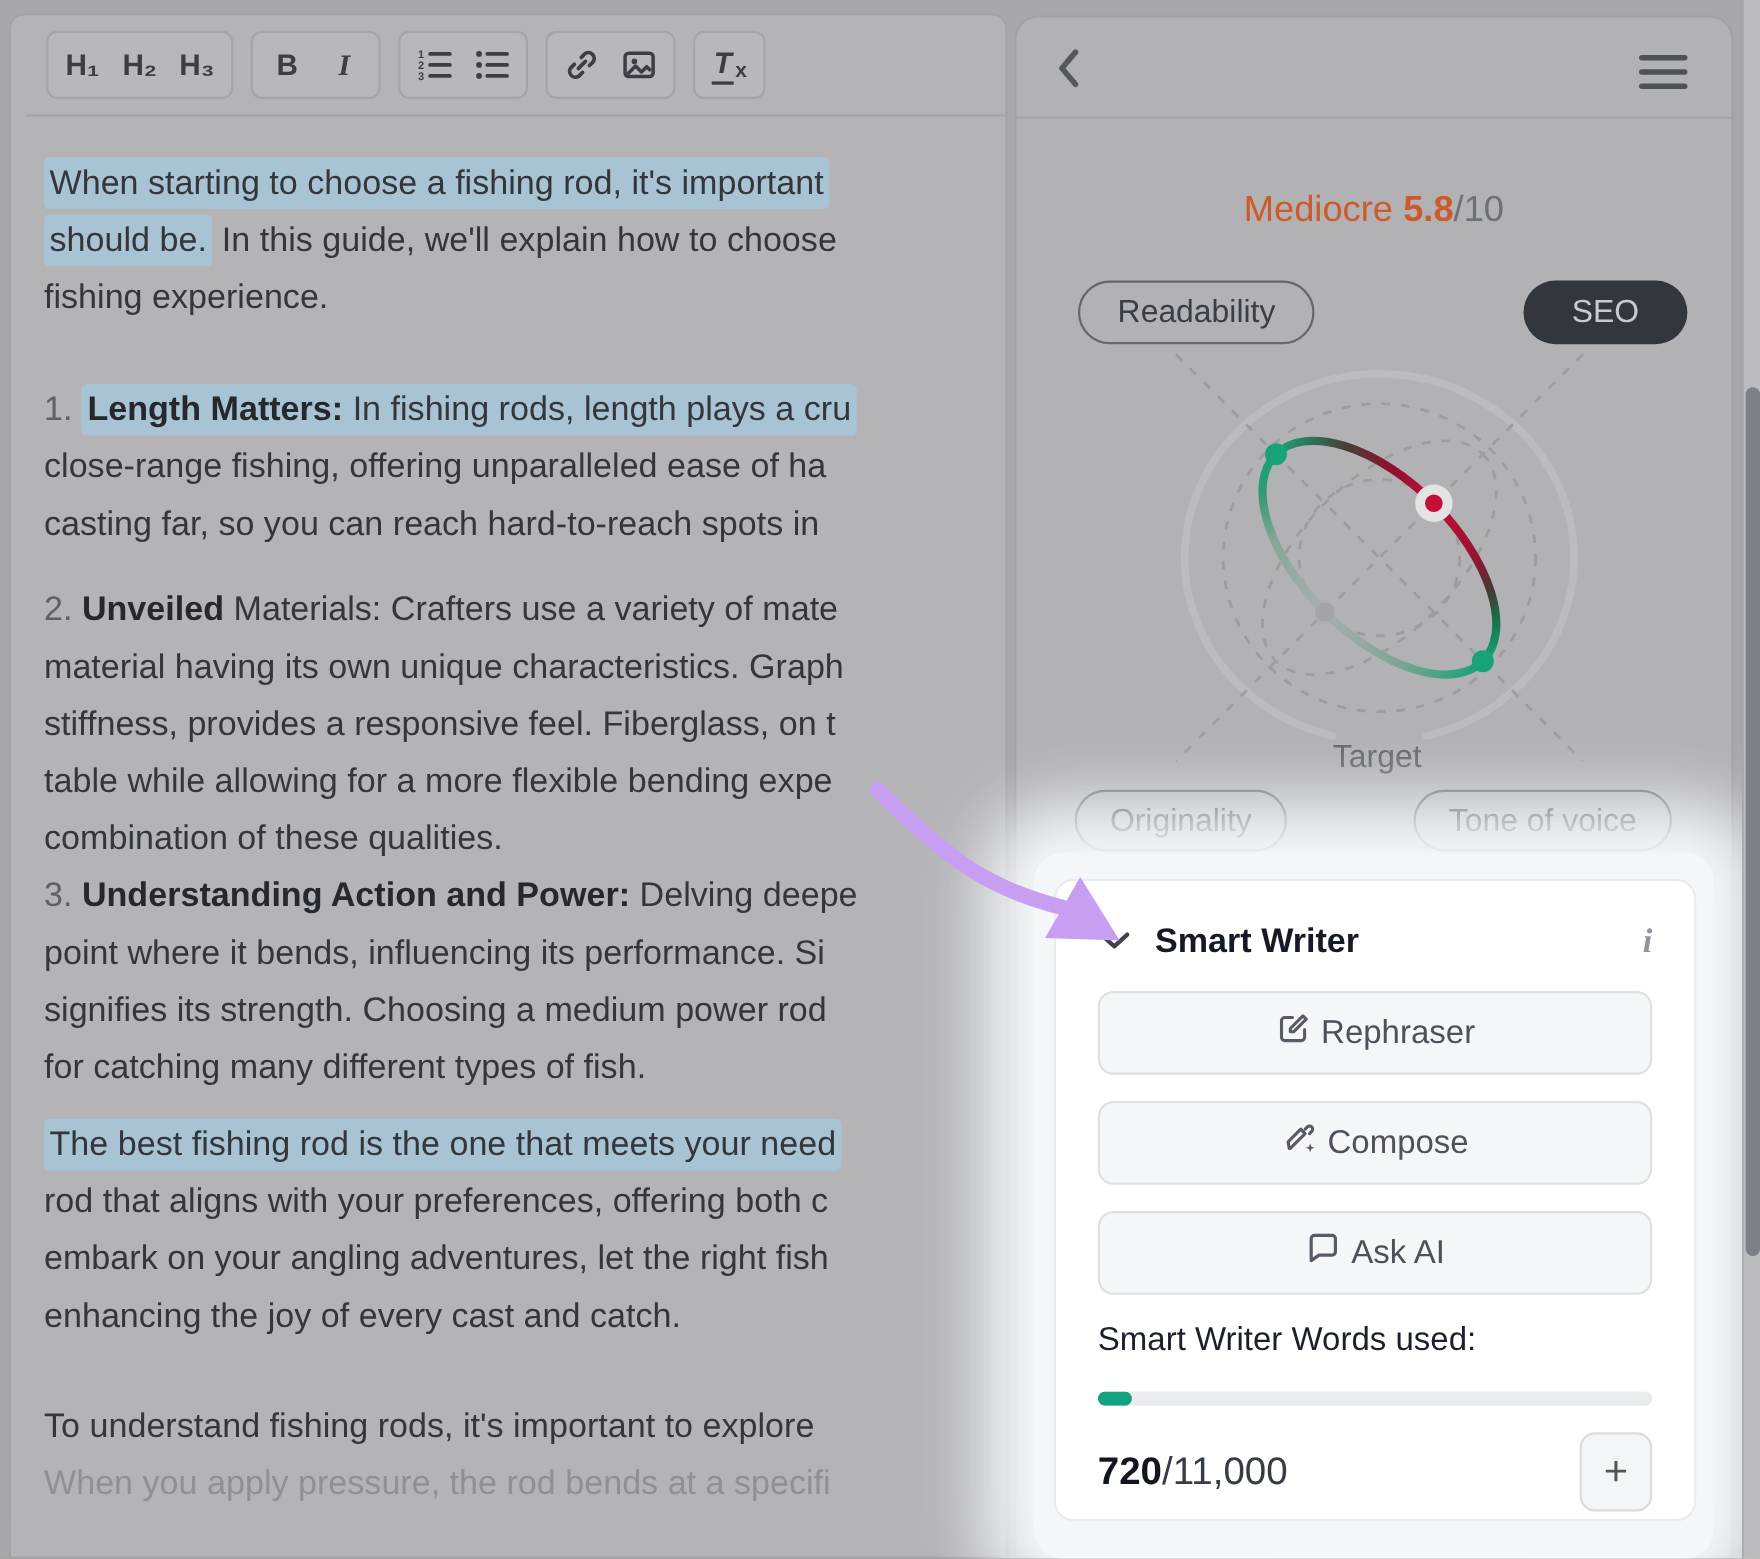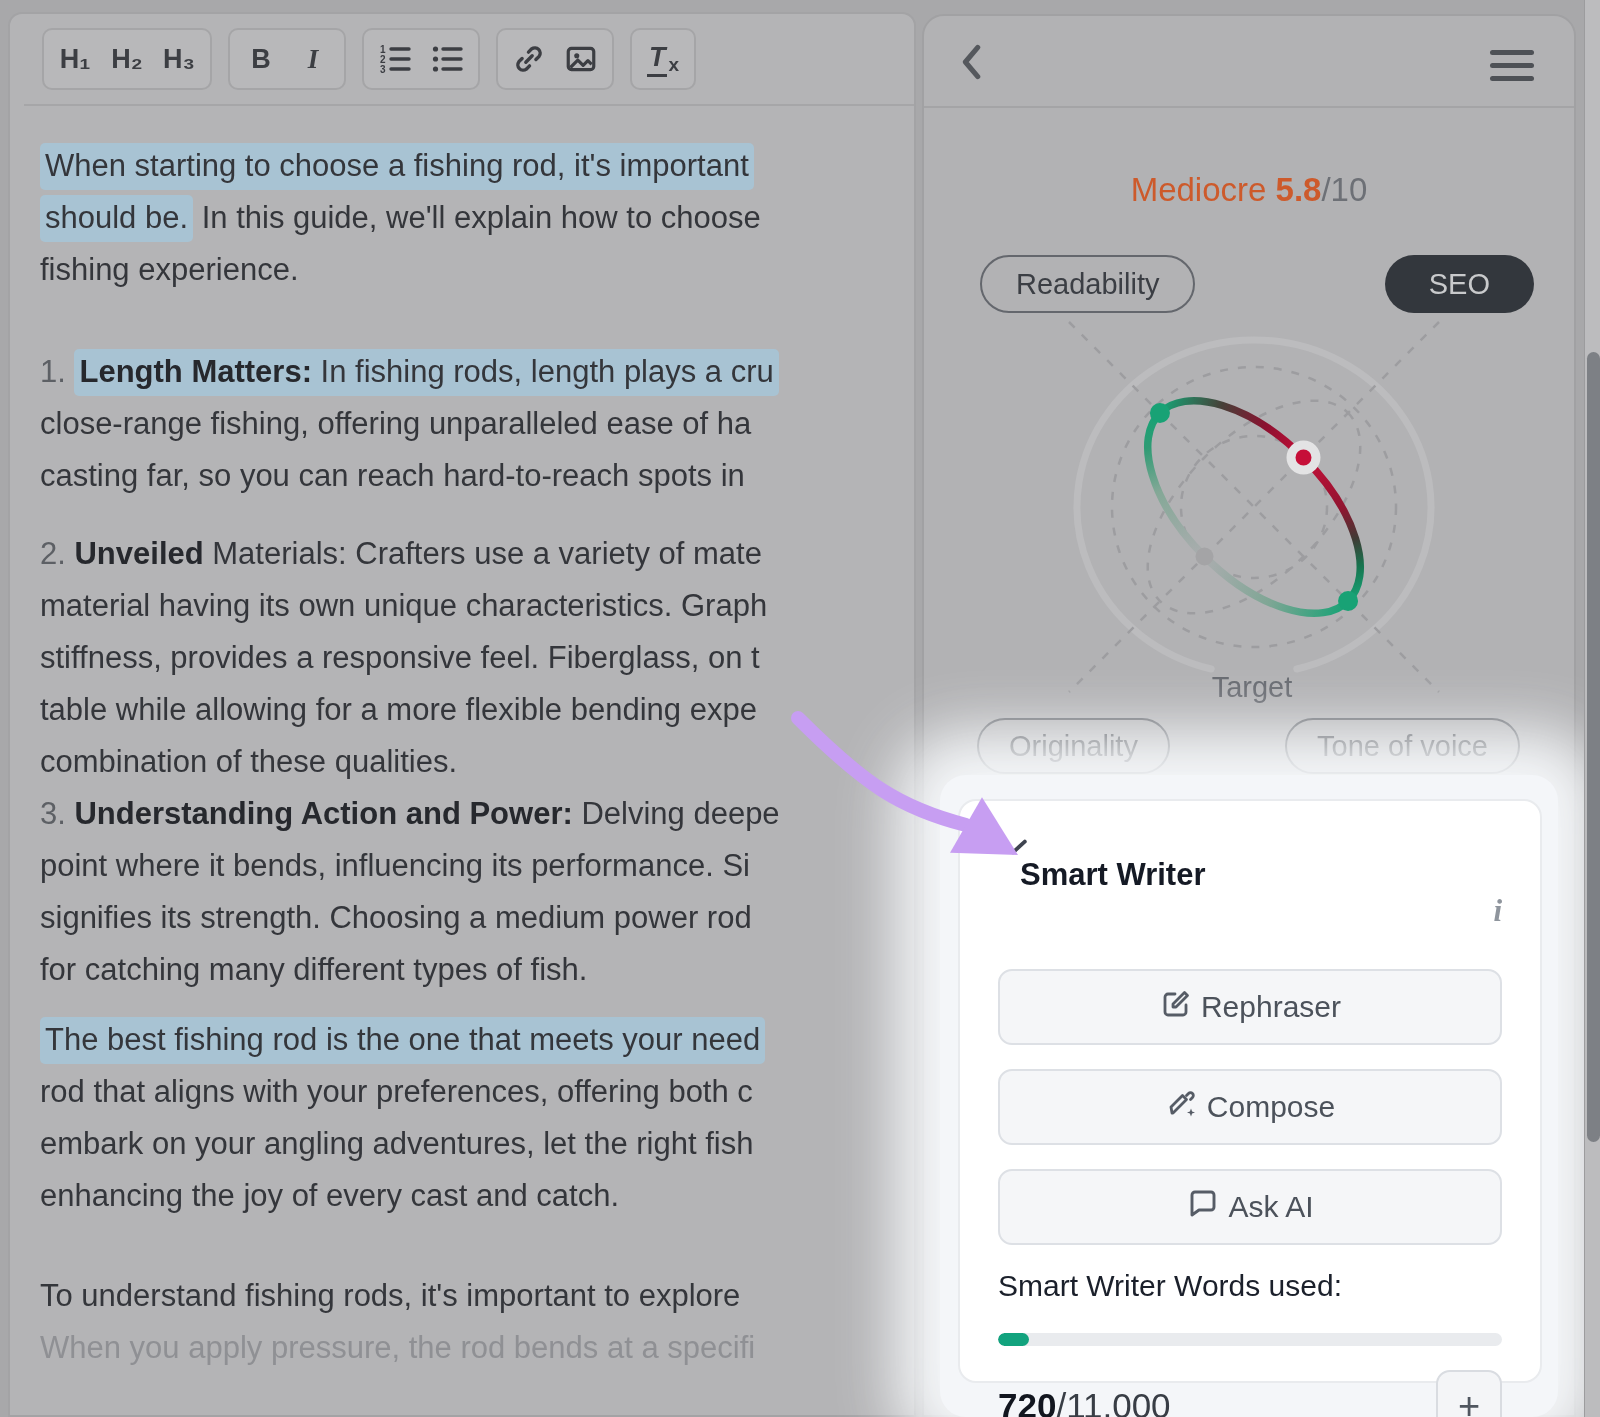--- a/index.html
+++ b/index.html
@@ -47,21 +47,21 @@
   .chart-svg { position: absolute; left: 60px; top: 286px; }
   .axis-pills { position: absolute; top: 702px; left: 0; width: 100%; display: flex; justify-content: space-between; padding: 0 54px 0 53px; }
   .axis-pills .pill.outline { height: 56px; padding: 0 30px; }
 
   
   .spotlight { position: absolute; left: 940px; top: 775px; width: 618px; height: 642px;
                background: #f4f6f9; border-radius: 26px;
                box-shadow: 0 0 60px 45px rgba(248,250,252,0.95); z-index: 10; }
   .sw-card { position: absolute; left: 18px; top: 24px; width: 584px; height: 584px;
              background: #ffffff; border: 2px solid #e9ebee; border-radius: 18px; padding: 36px 38px; }
-  .sw-head { display: flex; align-items: flex-start; margin-bottom: 40px; flex-direction: column; }
+  .sw-head { display: flex; align-items: center; margin-bottom: 28px; }
   .sw-chevron { width: 30px; height: 20px; cursor: pointer; flex: none; }
   .sw-title { margin-left: 22px; font-size: 31px; font-weight: 700; color: #151a25; }
   .sw-info { margin-left: auto; font-family: "Liberation Serif", serif; font-style: italic; font-weight: 700;
              font-size: 31px; color: #8f959d; cursor: pointer; }
   .sw-btn { width: 100%; height: 76px; margin-top: 24px; border-radius: 14px; background: #f5f6f8;
             border: 2px solid #dde0e5; display: flex; align-items: center; justify-content: center; gap: 8px;
             font-size: 30px; color: #4c525b; cursor: pointer; }
   .sw-btn:first-of-type { margin-top: 0; }
   .sw-btn svg { flex: none; }
   .sw-label { margin-top: 24px; font-size: 30px; color: #1b202b; }

